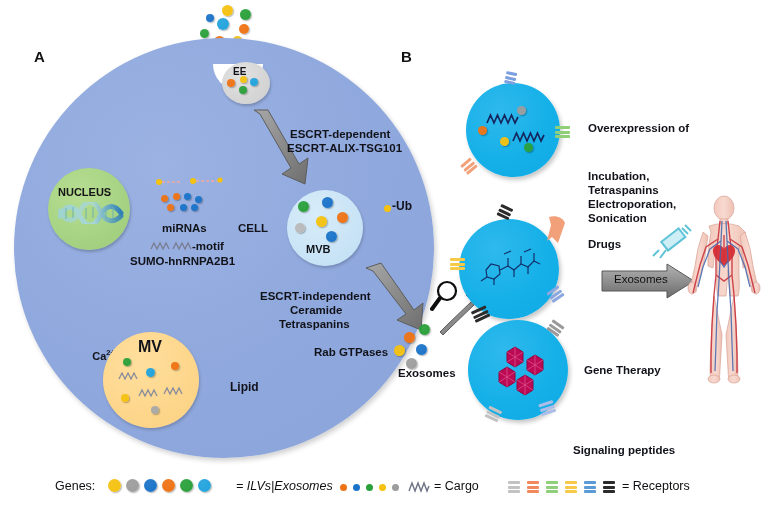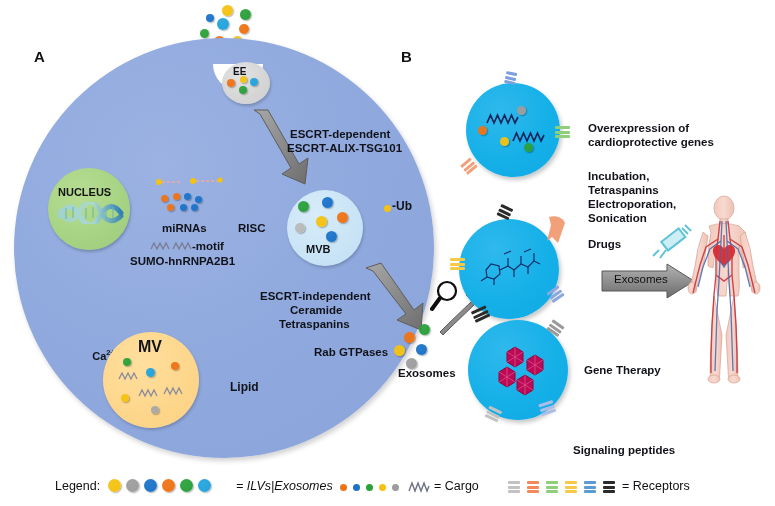--- a/index.html
+++ b/index.html
@@ -238,21 +238,21 @@
   <div class="lbl" style="left:162px; top:222px; font-size:11.5px;">miRNAs</div>
 
   <svg class="abs" style="left:150px; top:240px;" width="42" height="12" viewBox="0 0 42 12">
     <polyline points="1,9 4,3 7,9 10,3 13,9 16,3 19,9" fill="none" stroke="#7b7f96" stroke-width="1.4"></polyline>
     <polyline points="23,9 26,3 29,9 32,3 35,9 38,3 41,9" fill="none" stroke="#7b7f96" stroke-width="1.4"></polyline>
   </svg>
   <div class="lbl" style="left:192px; top:240px; font-size:11.5px;">-motif</div>
 
   <div class="lbl" style="left:130px; top:255px; font-size:11.5px;">SUMO-hnRNPA2B1</div>
 
-  <div class="lbl" style="left:238px; top:222px; font-size:11.5px;">RISC</div>
+  <div class="lbl" style="left:238px; top:222px; font-size:11.5px;">CELL</div>
 
   <svg class="arrow" style="left:248px; top:108px;" width="70" height="80" viewBox="0 0 70 80">
     <defs>
       <linearGradient id="ag1" x1="0" y1="0" x2="1" y2="1">
         <stop offset="0%" stop-color="#a8a8a8"></stop>
           <stop offset="100%" stop-color="#6e6e6e"></stop>
       </linearGradient>
     </defs>
     <polygon points="6,2 20,2 51,56 60,50 57,76 34,66 43,60 12,6" fill="url(#ag1)" stroke="#5d5d5d" stroke-width="1"></polygon>
   </svg>
@@ -348,21 +348,20 @@
       <i style="background:#8fcf7a;"></i>
       <i style="background:#8fcf7a;"></i>
   </div>
   <div class="receptor" style="left:463px; top:160px; width:13px; transform:rotate(-40deg);">
     <i style="background:#f2a07a;"></i>
       <i style="background:#f2a07a;"></i>
       <i style="background:#f2a07a;"></i>
   </div>
 
   <div class="lbl" style="left:588px; top:122px; font-size:11.5px;">Overexpression of</div>
-  <div class="lbl" style="left:588px; top:136px; font-size:11.5px;">cardioprotective genes</div>
 
   <div class="exosome" id="exo-mid"></div>
   <svg class="abs" style="left:478px; top:240px;" width="66" height="48" viewBox="0 0 66 48">
     <g fill="none" stroke="#13306b" stroke-width="1.2">
       <polygon points="8,30 13,24 21,26 22,34 16,39 9,37"></polygon>
       <path d="M22,30 L30,26 L36,30 L43,24 L50,27 L56,21 L62,24"></path>
       <path d="M30,26 L30,18 M43,24 L43,16 M56,21 L56,13"></path>
       <path d="M16,39 L16,45 M9,37 L3,41"></path>
       <path d="M36,30 L36,37 M50,27 L50,34"></path>
       <path d="M26,14 L33,11 M46,12 L53,9"></path>
@@ -492,21 +491,21 @@
     <g stroke="#4466ae" stroke-width="1.3" fill="none" opacity="0.85">
       <path d="M46,26 L45,46 L44,66 L43,86 L41,116 L40,148 L39,176"></path>
       <path d="M50,26 L51,46 L52,66 L53,86 L55,116 L56,148 L57,176"></path>
       <path d="M45,46 L34,54 L27,72 L22,92"></path>
       <path d="M51,46 L62,54 L69,72 L74,92"></path>
       <path d="M44,66 L48,72 L52,66"></path>
     </g>
   </svg>
 
   <div id="legend">
-    <div class="legend-text" style="left:55px; top:9px;">Legend:</div>
+    <div class="legend-text" style="left:55px; top:9px;">Genes:</div>
     <div class="abs" id="legend-ilv-dots" style="left:108px; top:8px; width:110px; height:18px;">
         <div class="dot sh" style="left: 0px; top: 1px; width: 13px; height: 13px; background: radial-gradient(circle at 35% 30%, rgba(245, 194, 17, 0.933), rgb(245, 194, 17));"></div>
         <div class="dot sh" style="left: 18px; top: 1px; width: 13px; height: 13px; background: radial-gradient(circle at 35% 30%, rgba(157, 157, 157, 0.933), rgb(157, 157, 157));"></div>
         <div class="dot sh" style="left: 36px; top: 1px; width: 13px; height: 13px; background: radial-gradient(circle at 35% 30%, rgba(26, 115, 201, 0.933), rgb(26, 115, 201));"></div>
         <div class="dot sh" style="left: 54px; top: 1px; width: 13px; height: 13px; background: radial-gradient(circle at 35% 30%, rgba(239, 115, 21, 0.933), rgb(239, 115, 21));"></div>
         <div class="dot sh" style="left: 72px; top: 1px; width: 13px; height: 13px; background: radial-gradient(circle at 35% 30%, rgba(42, 160, 58, 0.933), rgb(42, 160, 58));"></div>
         <div class="dot sh" style="left: 90px; top: 1px; width: 13px; height: 13px; background: radial-gradient(circle at 35% 30%, rgba(34, 163, 221, 0.933), rgb(34, 163, 221));"></div>
       </div>
     <div class="legend-text" style="left:236px; top:9px;font-style:italic;">= ILVs|Exosomes</div>
     <div class="abs" id="legend-cargo-dots" style="left:340px; top:12px; width:64px; height:12px;">

